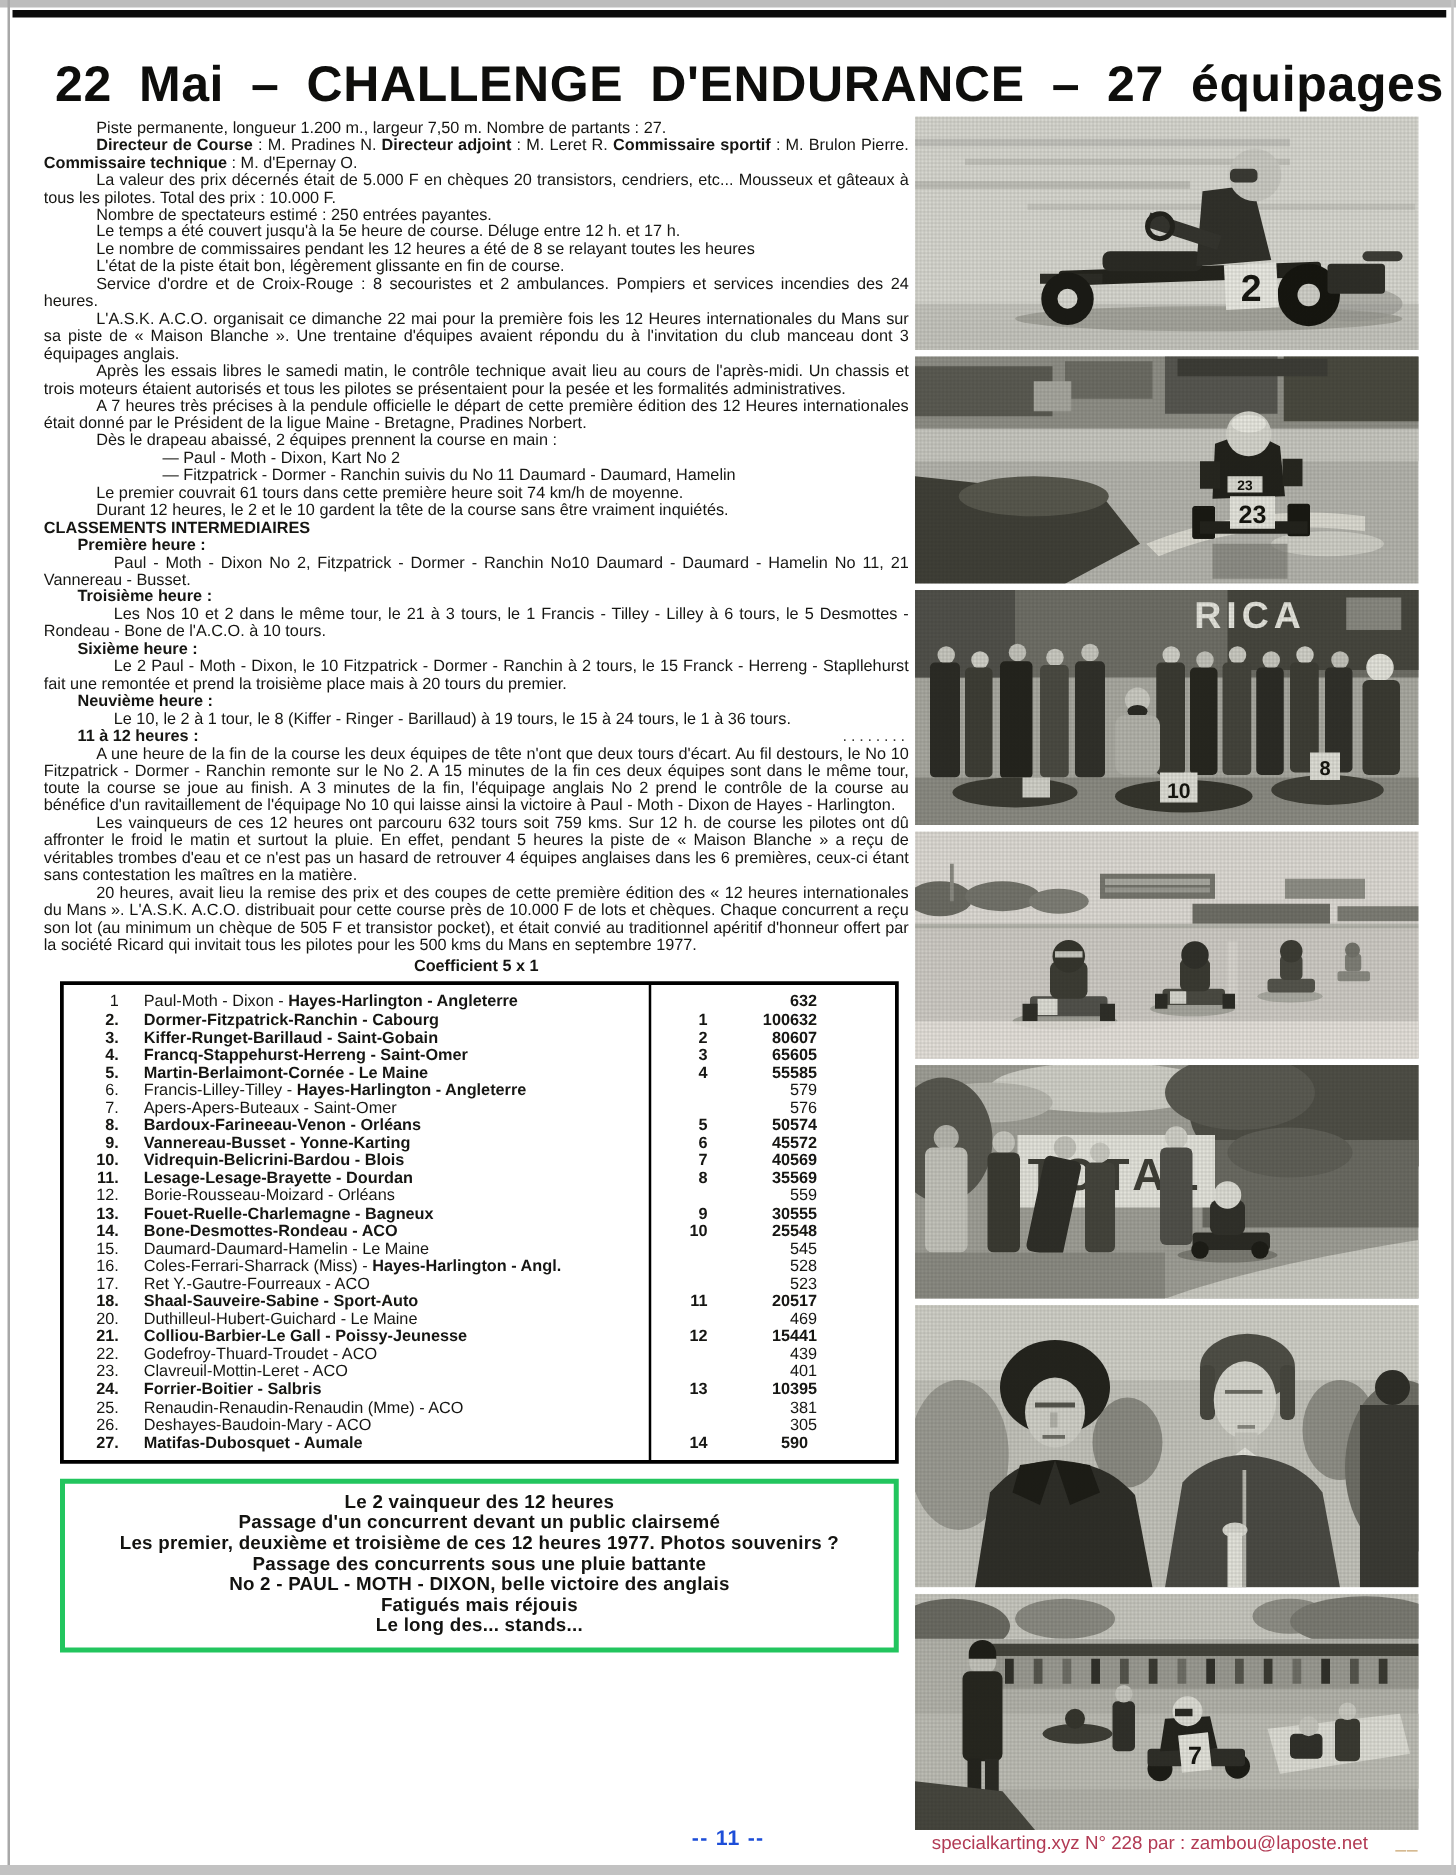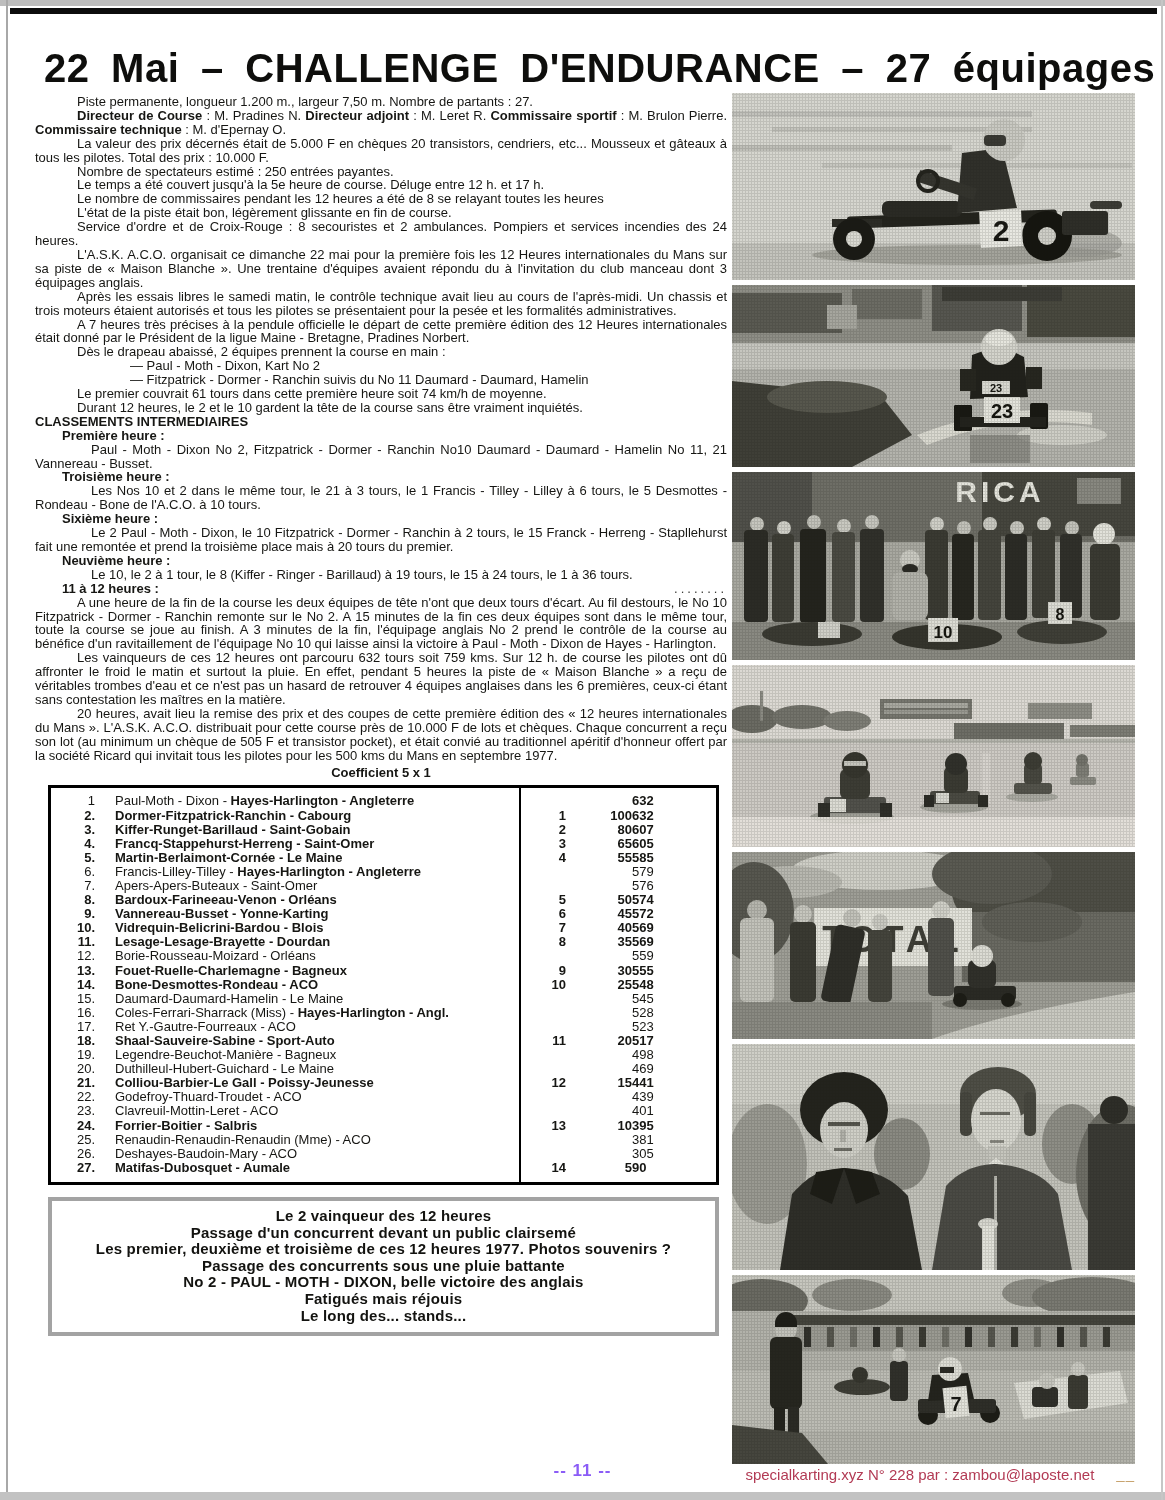--- a/index.html
+++ b/index.html
@@ -32,33 +32,33 @@
   .rtable .vdiv{position:absolute;left:468px;top:0;bottom:0;width:2px;background:#000;}
   .trow{display:flex;font-size:13px;line-height:14.1px;}
   .c-pos{width:44px;text-align:right;padding-right:8px;flex:none;}
   .c-name{flex:1;padding-left:12px;text-align:left;}
   .c-rank{width:60px;text-align:right;flex:none;}
   .c-pts{width:66px;text-align:right;flex:none;}
   .c-laps{width:70px;text-align:left;padding-right:14px;flex:none;}
   .bold-row{font-weight:bold;}
   .laps-b .c-laps{font-weight:bold;}
   
-  .caption-box{margin:12px 0 0 13px;width:671px;border:4px solid #a3a3a3;box-sizing:border-box;
+  .caption-box{margin:12px 0 0 13px;width:671px;border:4px solid #22c55e;box-sizing:border-box;
                padding:7px 6px 8px 6px;text-align:center;}
   .cap-line{font-weight:bold;font-size:15px;line-height:16.6px;color:#131310;letter-spacing:.2px;}
   
   .col-right{position:absolute;left:732px;top:93px;width:403px;}
   .photo{position:relative;width:403px;margin:0 0 5px 0;overflow:hidden;}
   .photo svg{display:block;width:100%;height:100%;}
   .photo::after{content:"";position:absolute;inset:0;pointer-events:none;
      background-image:radial-gradient(rgba(25,25,20,.12) 1px, transparent 1.4px);
      background-size:3px 3px;}
   
   .pagenum{position:absolute;left:0;top:1461px;width:1165px;text-align:center;
-           font-weight:bold;font-size:17px;color:#8b5cf6;letter-spacing:1px;}
+           font-weight:bold;font-size:17px;color:#1d4ed8;letter-spacing:1px;}
   .footer{position:absolute;right:30px;top:1466px;font-size:15px;color:#b23a54;}
   .footer .suffix{margin-left:22px;letter-spacing:1px;color:#a16207;font-weight:bold;}
 </style>
 </head>
 <body>
 
 <div class="scan">
   <div class="strip-top"></div>
   <div class="strip-left"></div>
   <div class="strip-bottom"></div>
@@ -226,27 +226,20 @@
             <span class="c-laps">523</span>
           </div>
           <div class="trow bold-row">
             <span class="c-pos">18.</span>
             <span class="c-name"><span></span><span class="b">Shaal-Sauveire-Sabine - Sport-Auto</span></span>
             <span class="c-rank">11</span>
             <span class="c-pts">20</span>
             <span class="c-laps">517</span>
           </div>
           <div class="trow">
-            <span class="c-pos">19.</span>
-            <span class="c-name"><span>Legendre-Beuchot-Manière - Bagneux</span><span class="b"></span></span>
-            <span class="c-rank"></span>
-            <span class="c-pts"></span>
-            <span class="c-laps">498</span>
-          </div>
-          <div class="trow">
             <span class="c-pos">20.</span>
             <span class="c-name"><span>Duthilleul-Hubert-Guichard - Le Maine</span><span class="b"></span></span>
             <span class="c-rank"></span>
             <span class="c-pts"></span>
             <span class="c-laps">469</span>
           </div>
           <div class="trow bold-row">
             <span class="c-pos">21.</span>
             <span class="c-name"><span></span><span class="b">Colliou-Barbier-Le Gall - Poissy-Jeunesse</span></span>
             <span class="c-rank">12</span>

